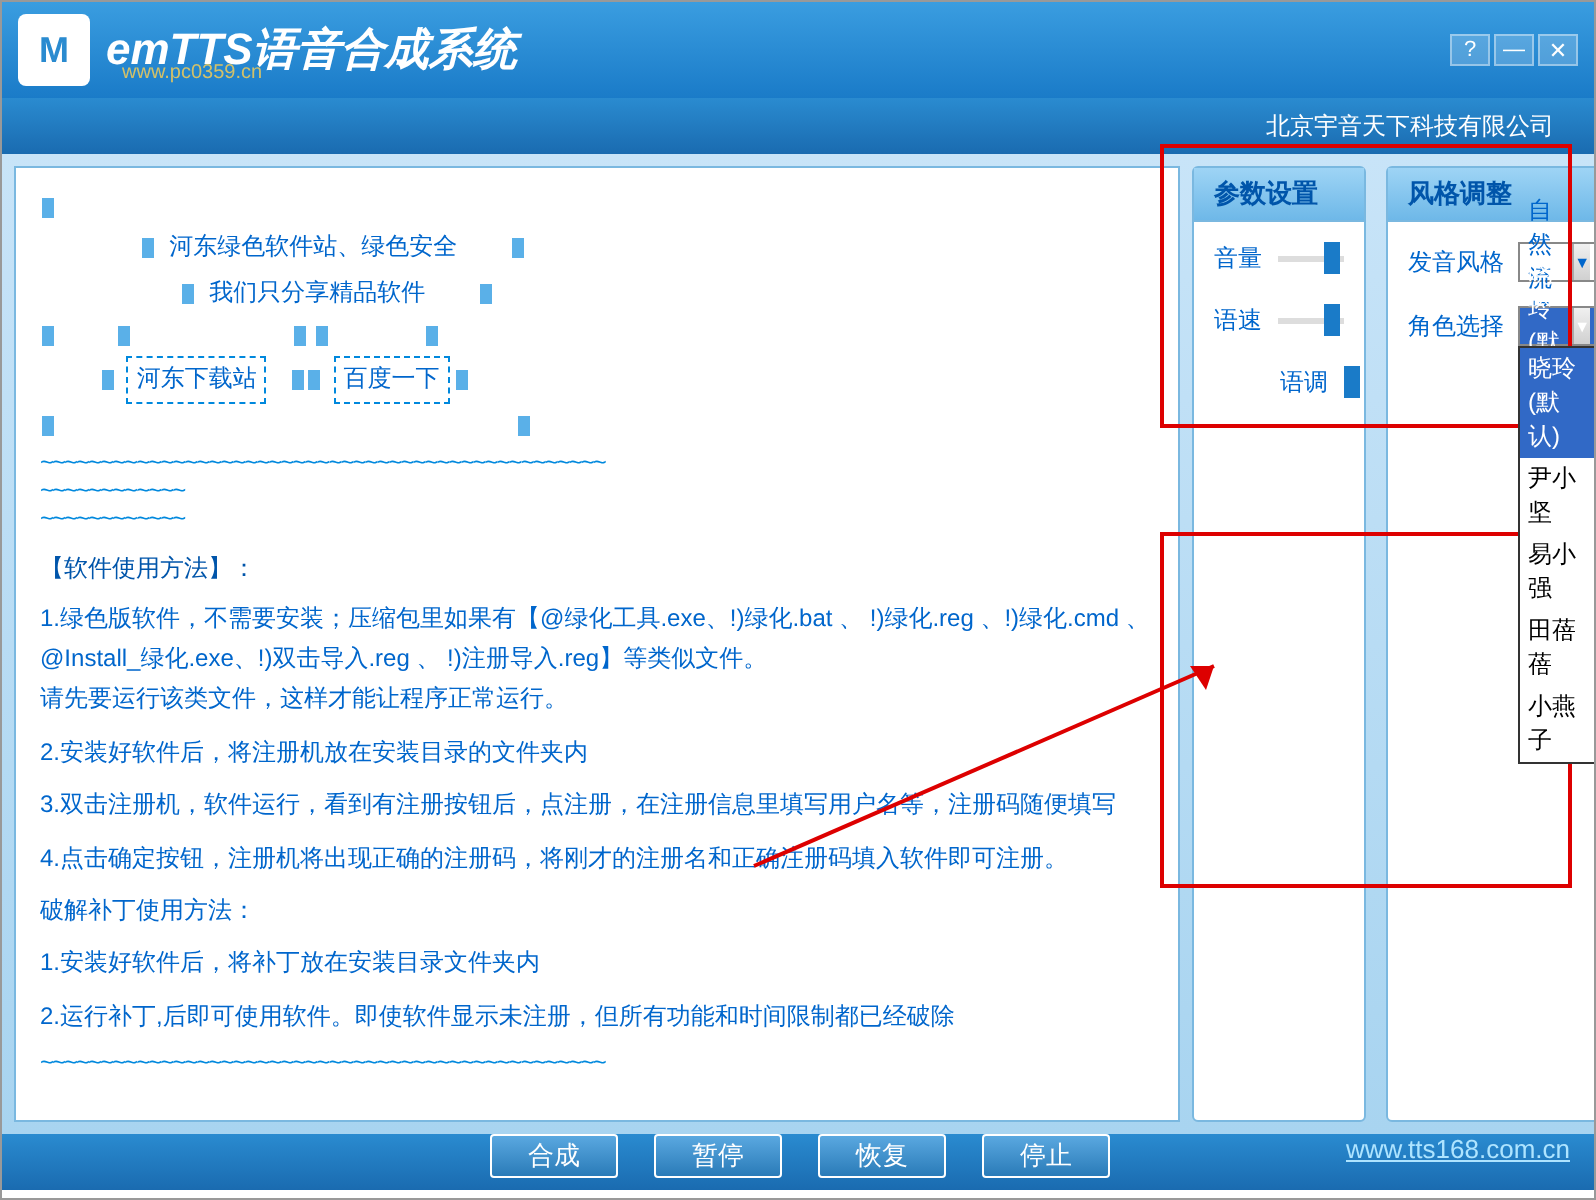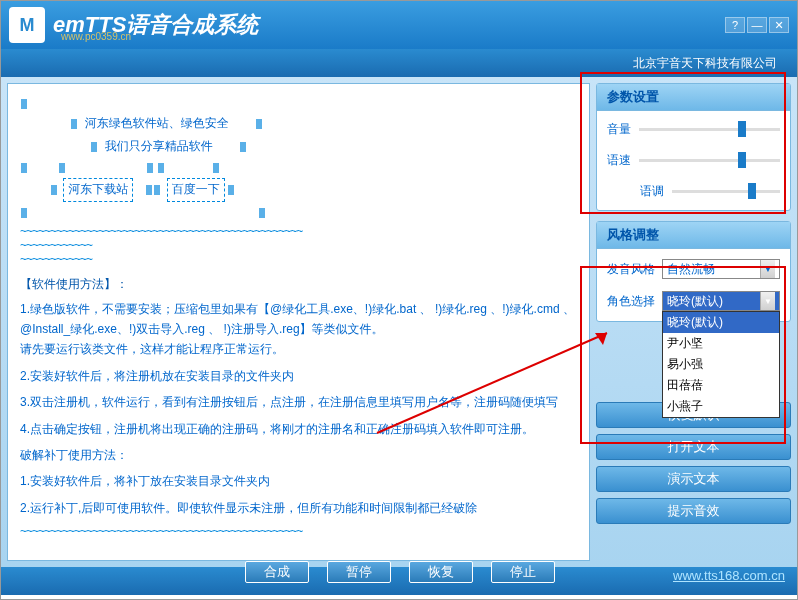--- a/index.html
+++ b/index.html
@@ -20,21 +20,21 @@
 .editor { width:100%; height:100%; background:#fff; border:1px solid #7ab8e0; padding:8px 12px; font-size:12px; color:#0066cc; overflow:auto; position:relative; }
 .ed-line { margin-bottom:4px; line-height:1.6; }
 .ed-input { border:1px dashed #0088dd; padding:1px 4px; font-size:12px; color:#0066cc; display:inline-block; margin:0 2px; }
 .ed-sep { color:#0088dd; letter-spacing:-1px; }
 .ed-heading { color:#0055aa; margin-top:10px; margin-bottom:6px; }
 .ed-num { color:#0066cc; margin-bottom:6px; line-height:1.7; }
 .tick { display:inline-block; width:6px; height:10px; background:#5ab0e8; margin:0 1px; vertical-align:middle; }
 .tick-row { margin:4px 0; }
 .arrow-svg { position:absolute; pointer-events:none; }
 
-.side { width:195px; display:flex; flex-direction:column; gap:10px; }
+.side { width:195px; display:flex; flex-direction:row; gap:10px; }
 .panel { background:#fff; border:1px solid #7ab8e0; border-radius:3px; }
 .panel-hd { background:linear-gradient(#9ed4f5,#6eb8e8); color:#0055aa; font-weight:bold; font-size:13px; padding:4px 10px; border-bottom:1px solid #7ab8e0; }
 .panel-bd { padding:10px; }
 
 .slider-row { display:flex; align-items:center; margin-bottom:14px; font-size:12px; color:#0066cc; }
 .slider-row:last-child { margin-bottom:0;margin-left:33px; }
 .slider-label { width:32px; }
 .slider-track { flex:1; height:3px; background:#ddd; position:relative; cursor:pointer; }
 .slider-thumb { position:absolute; width:8px; height:16px; background:#1a7bc8; top:-7px; }
 
@@ -44,21 +44,21 @@
 .sel-box { flex:1; border:1px solid #888; height:20px; display:flex; align-items:center; padding:0 4px; font-size:12px; cursor:pointer; position:relative; }
 .sel-arrow { margin-left:auto; width:15px; height:18px; background:linear-gradient(#f0f0f0,#d0d0d0); border-left:1px solid #aaa; display:flex; align-items:center; justify-content:center; font-size:8px; }
 .dropdown { position:absolute; top:19px; left:-1px; right:-1px; background:#fff; border:1px solid #333; z-index:10; }
 .dd-item { padding:2px 4px; font-size:12px; color:#000; }
 .dd-item.sel { background:#3169c6; color:#fff; }
 
 .side-btn { height:26px; background:linear-gradient(#6eb8e8,#3a90d0); color:#fff; border:1px solid #2a7bb8; border-radius:3px; font-size:13px; display:flex; align-items:center; justify-content:center; cursor:pointer; margin-bottom:6px; }
 
 .highlight-box { position:absolute; border:2px solid #d00; pointer-events:none; z-index:5; }
 
-.footer { height:28px; background:linear-gradient(#2a8bd0,#1a6bb0); display:flex; align-items:flex-end; padding:12px 12px; }
+.footer { height:28px; background:linear-gradient(#2a8bd0,#1a6bb0); display:flex; align-items:flex-start; padding:0 12px; }
 .foot-btns { margin-left:auto; margin-right:auto; display:flex; gap:18px; padding-left:150px; }
 .foot-btn { height:22px; padding:0 18px; background:linear-gradient(#5aa8e0,#2a7bb8); border:1px solid #fff; color:#fff; font-size:13px; border-radius:2px; display:flex; align-items:center; cursor:pointer; }
 .foot-link { color:#aee4ff; font-size:13px; text-decoration:underline;margin-left:36px; }
 </style>
 </head>
 <body>
 
 <div class="titlebar">
   <div class="logo">M</div>
   <div class="title-main">emTTS语音合成系统</div>

